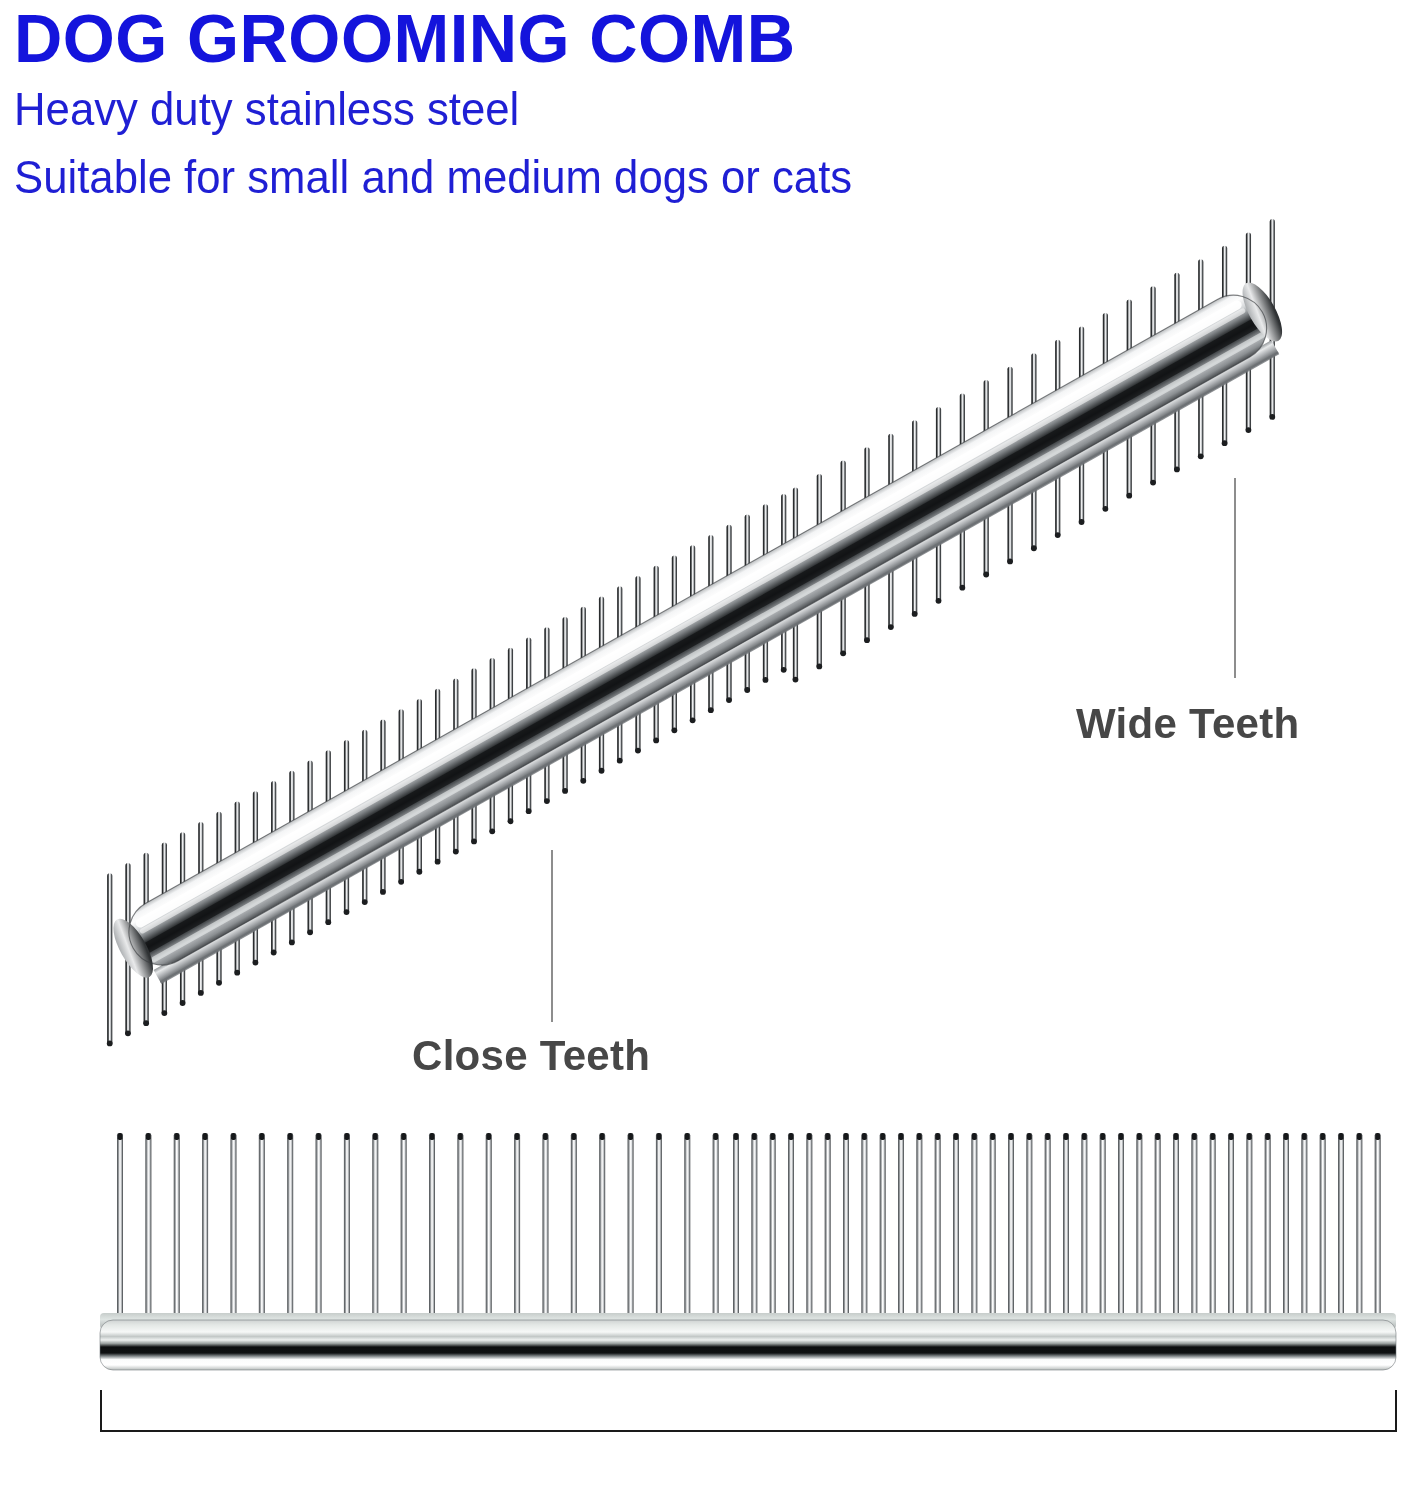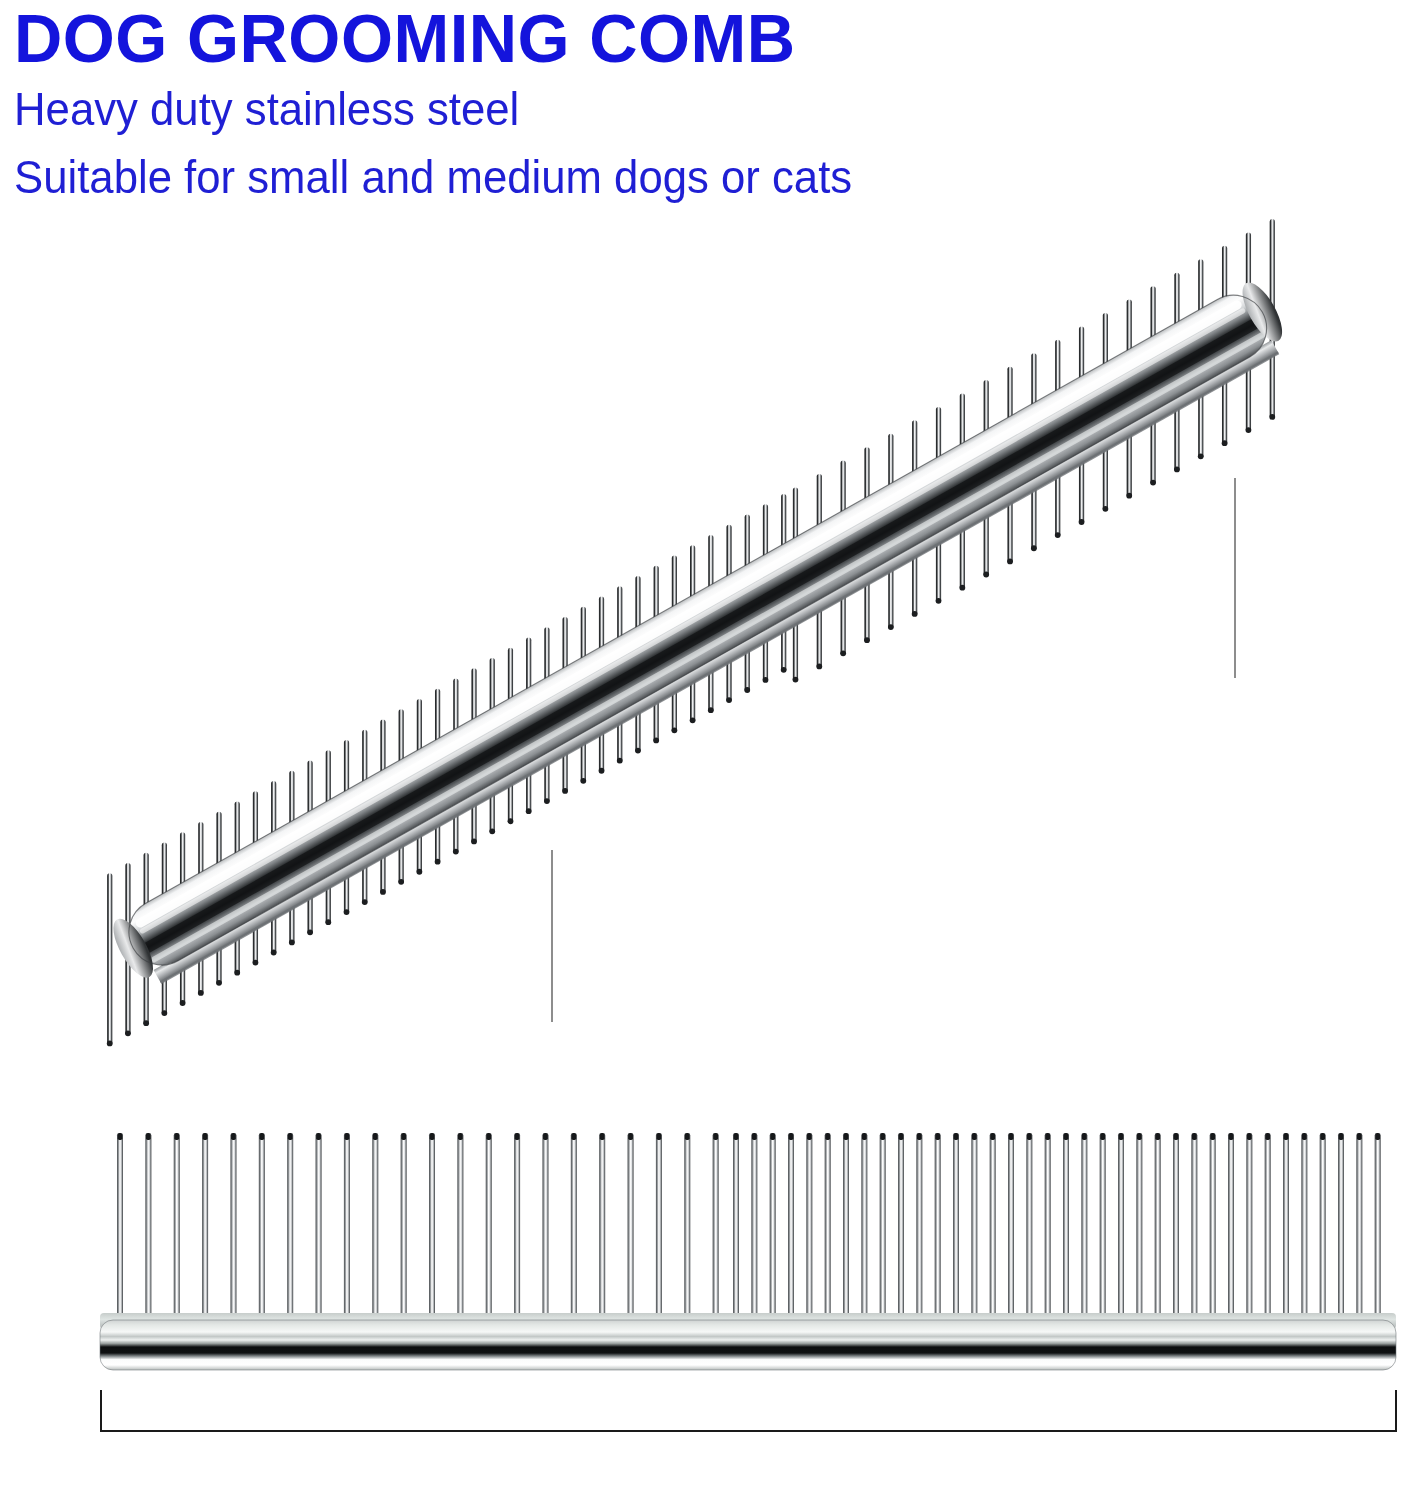--- a/index.html
+++ b/index.html
@@ -312,22 +312,24 @@
       <rect x="60" y="516" width="1278" height="6" rx="3" fill="#e9ebec" opacity="0.62"></rect>
 
       <ellipse cx="1346" cy="499" rx="13" ry="33" fill="url(#capGrad)"></ellipse>
       <ellipse cx="50" cy="499" rx="13" ry="33" fill="url(#capGrad)"></ellipse>
 
       <rect x="50" y="466" width="1296" height="66" rx="33" ry="33" fill="none" stroke="#3a3d40" stroke-width="1.1" opacity="0.65"></rect>
     </g>
   </svg>
 
   <div class="callout-line" id="lineWide"></div>
+  <div class="callout-text" id="labelWide">Wide Teeth</div>
 
   <div class="callout-line" id="lineClose"></div>
+  <div class="callout-text" id="labelClose">Close Teeth</div>
 
   <svg id="combFlat" viewBox="0 0 1404 290">
     <defs>
       <linearGradient id="flatToothGrad" x1="0" y1="0" x2="1" y2="0">
         <stop offset="0.00" stop-color="#44484b"></stop>
         <stop offset="0.24" stop-color="#8f9396"></stop>
         <stop offset="0.46" stop-color="#fdfdfd"></stop>
         <stop offset="0.66" stop-color="#e2e4e6"></stop>
         <stop offset="0.86" stop-color="#7e8285"></stop>
         <stop offset="1.00" stop-color="#34383b"></stop>

